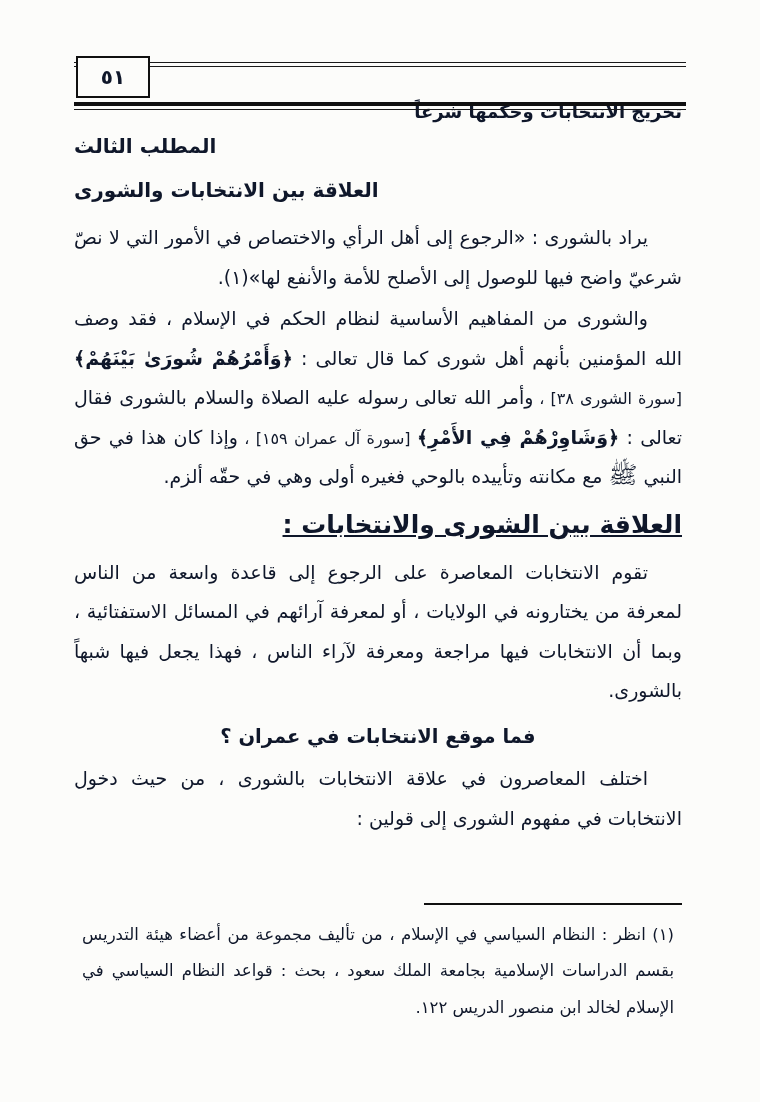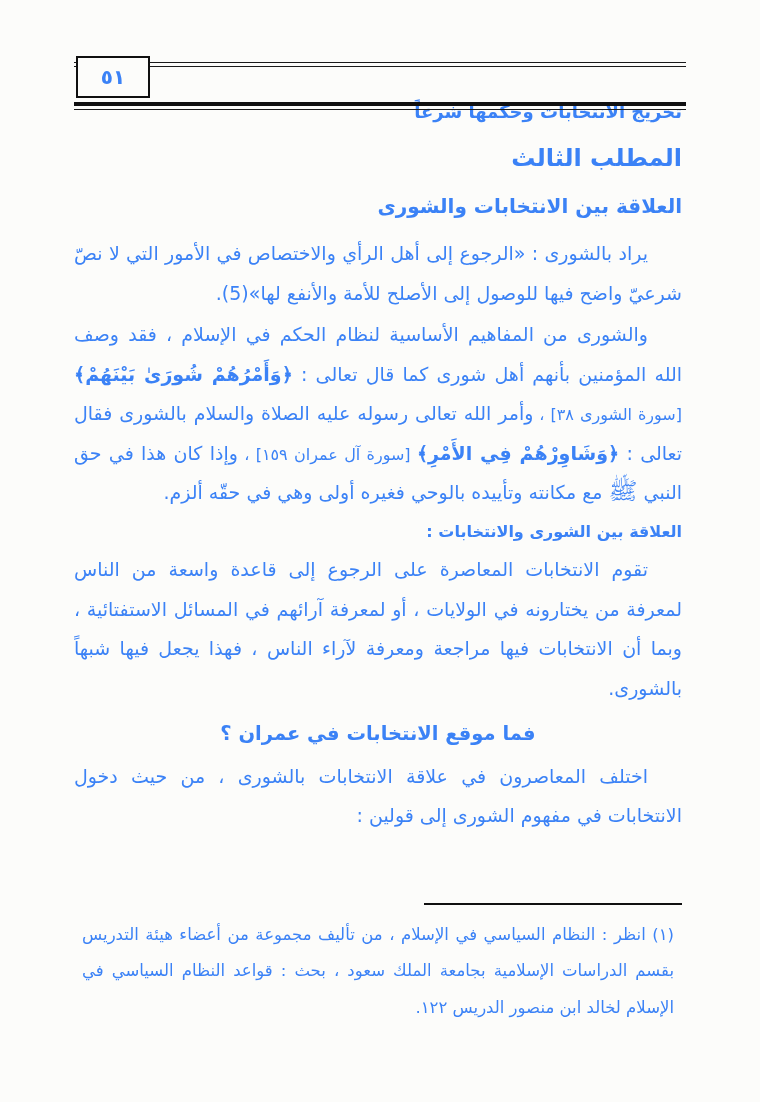--- a/index.html
+++ b/index.html
@@ -6,21 +6,21 @@
   html, body { margin: 0; padding: 0; background: #e8e8e8; }
   .page {
     position: relative;
     width: 760px;
     height: 1102px;
     margin: 0 auto;
     background: #fcfcfa;
     overflow: hidden;
     direction: rtl;
     font-family: "DejaVu Sans", sans-serif;
-    color: #3b82f6;
+    color: #0f172a;
   }
 
   
   .header { position: absolute; top: 56px; right: 74px; left: 74px; height: 58px; }
   .top-rule {
     position: absolute; top: 6px; right: 0; left: 0; height: 5px;
     border-top: 1px solid #1a1a1a; border-bottom: 1px solid #1a1a1a;
   }
   .bottom-rule {
     position: absolute; top: 46px; right: 0; left: 0; height: 8px;
@@ -36,24 +36,24 @@
     position: absolute; top: 13px; right: 4px;
     font-size: 18px; font-weight: 700; letter-spacing: 0.2px; margin-top: 32px;
   }
 
   
   .content {
     position: absolute; top: 124px; right: 78px; left: 74px;
     font-size: 19px; line-height: 2.08; text-align: justify;
     text-justify: inter-word;
   }
-  .h-center   { text-align: right; font-weight: 700; font-size: 24px; margin: 13px 0 8px; line-height: 1.8; }
-  .h-sub      { text-align: right; font-weight: 700; font-size: 20px; margin: 0 0 10px; line-height: 1.8; }
+  .h-center   { text-align: left; font-weight: 700; font-size: 20px; margin: 4px 0 8px; line-height: 1.8; }
+  .h-sub      { text-align: left; font-weight: 700; font-size: 20px; margin: 0 0 10px; line-height: 1.8; }
   .para       { margin: 0 0 2px; text-indent: 34px; }
-  .h-right    { font-weight: 700; font-size: 16px; margin: 0 0 2px; }
+  .h-right    { font-weight: 700; font-size: 25px; margin: 0 0 2px; text-decoration: underline; }
   .h-question { text-align: center; font-weight: 700; font-size: 19.5px; margin: 6px 0 2px; }
   .quran      { font-weight: 700; }
   .ayah-ref   { font-size: 16px; }
   .pbuh       { font-size: 24px; line-height: 1; }
 
   
   .footnote { position: absolute; top: 903px; right: 78px; left: 74px; }
   .fn-rule  { width: 258px; height: 0; border-top: 2px solid #101010; margin: 0 0 12px auto; margin-right: 0; }
   .fn-text  {
     font-size: 16.5px; line-height: 2.2; text-align: justify;
@@ -73,21 +73,21 @@
     <div class="header-title">تخريج الانتخابات وحكمها شرعاً</div>
     <div class="bottom-rule"></div>
   </div>
 
   <div class="content">
 
     <div class="h-center">المطلب الثالث</div>
 
     <div class="h-sub">العلاقة بين الانتخابات والشورى</div>
 
-    <p class="para">يراد بالشورى : «الرجوع إلى أهل الرأي والاختصاص في الأمور التي لا نصّ شرعيّ واضح فيها للوصول إلى الأصلح للأمة والأنفع لها»(5).</p>
+    <p class="para">يراد بالشورى : «الرجوع إلى أهل الرأي والاختصاص في الأمور التي لا نصّ شرعيّ واضح فيها للوصول إلى الأصلح للأمة والأنفع لها»(١).</p>
 
     <p class="para"><span>والشورى من المفاهيم الأساسية لنظام الحكم في الإسلام ، فقد وصف الله المؤمنين بأنهم أهل شورى كما قال تعالى : </span><span class="quran">﴿وَأَمْرُهُمْ شُورَىٰ بَيْنَهُمْ﴾</span><span class="ayah-ref"> [سورة الشورى ٣٨] ، </span><span>وأمر الله تعالى رسوله عليه الصلاة والسلام بالشورى فقال تعالى : </span><span class="quran">﴿وَشَاوِرْهُمْ فِي الأَمْرِ﴾</span><span class="ayah-ref"> [سورة آل عمران ١٥٩] ، </span><span>وإذا كان هذا في حق النبي </span><span class="pbuh">ﷺ</span><span> مع مكانته وتأييده بالوحي فغيره أولى وهي في حقّه ألزم.</span></p>
 
     <div class="h-right">العلاقة بين الشورى والانتخابات :</div>
 
     <p class="para">تقوم الانتخابات المعاصرة على الرجوع إلى قاعدة واسعة من الناس لمعرفة من يختارونه في الولايات ، أو لمعرفة آرائهم في المسائل الاستفتائية ، وبما أن الانتخابات فيها مراجعة ومعرفة لآراء الناس ، فهذا يجعل فيها شبهاً بالشورى.</p>
 
     <div class="h-question">فما موقع الانتخابات في عمران ؟</div>
 
     <p class="para">اختلف المعاصرون في علاقة الانتخابات بالشورى ، من حيث دخول الانتخابات في مفهوم الشورى إلى قولين :</p>

